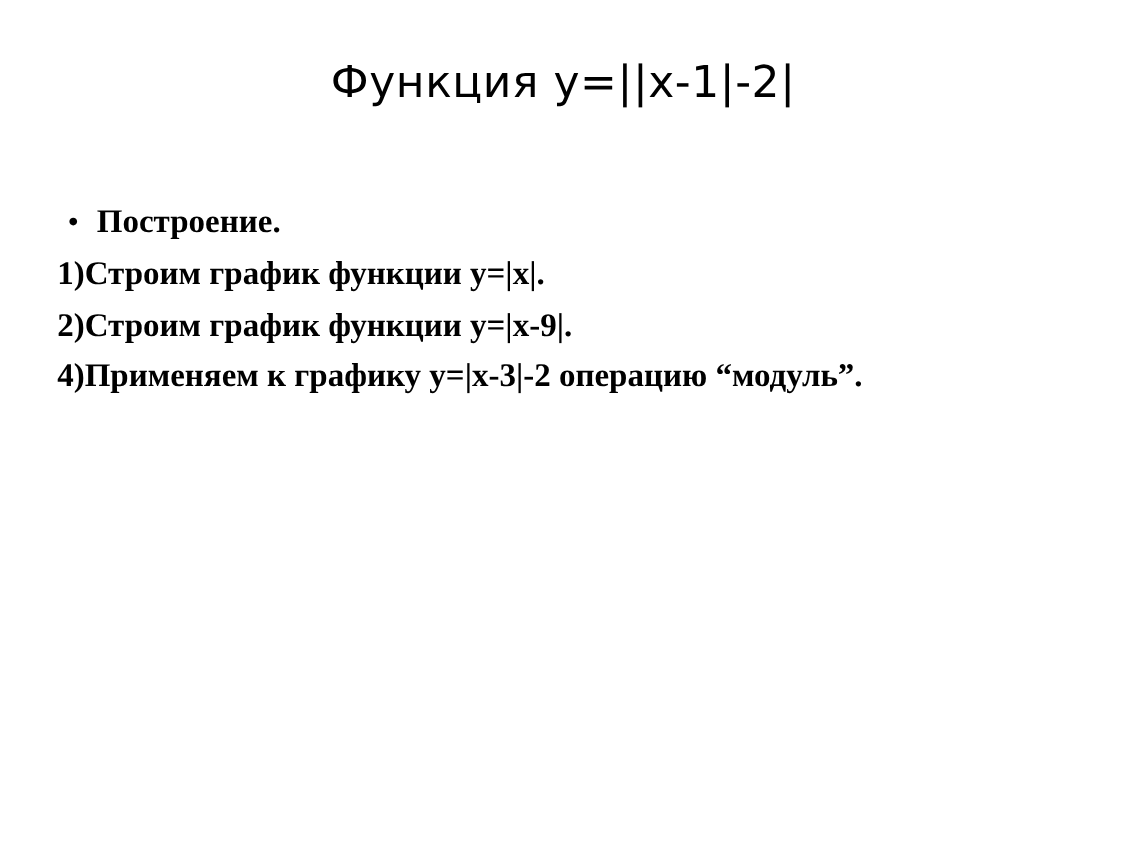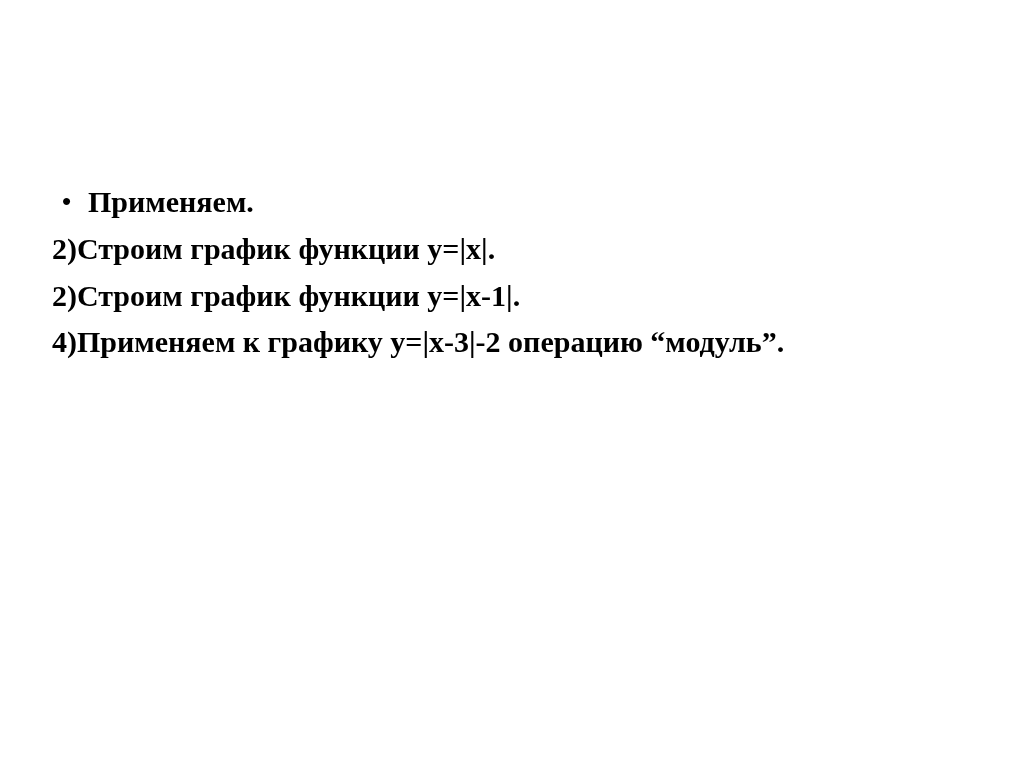--- a/index.html
+++ b/index.html
@@ -66,29 +66,30 @@
   .num-line.wrap {
     padding-left: 46px;
     text-indent: -44px;
   }
 </style>
 </head>
 <body>
 
 <div class="slide">
 
+  <div class="slide-title">Функция y=||x-1|-2|</div>
 
   <div class="body-block">
 
     <div class="bullet-line">
       <span class="bullet-dot">•</span>
-      <span class="bullet-text">Применяем.</span>
+      <span class="bullet-text">Построение.</span>
     </div>
 
-    <div class="num-line">2)Строим график функции y=|x|.</div>
+    <div class="num-line">1)Строим график функции y=|x|.</div>
 
-    <div class="num-line">2)Строим график функции y=|x-1|.</div>
+    <div class="num-line">2)Строим график функции y=|x-9|.</div>
 
 
     <div class="num-line wrap">4)Применяем к графику y=|x-3|-2 операцию “модуль”.</div>
 
   </div>
 </div>
 
 </body></html>

